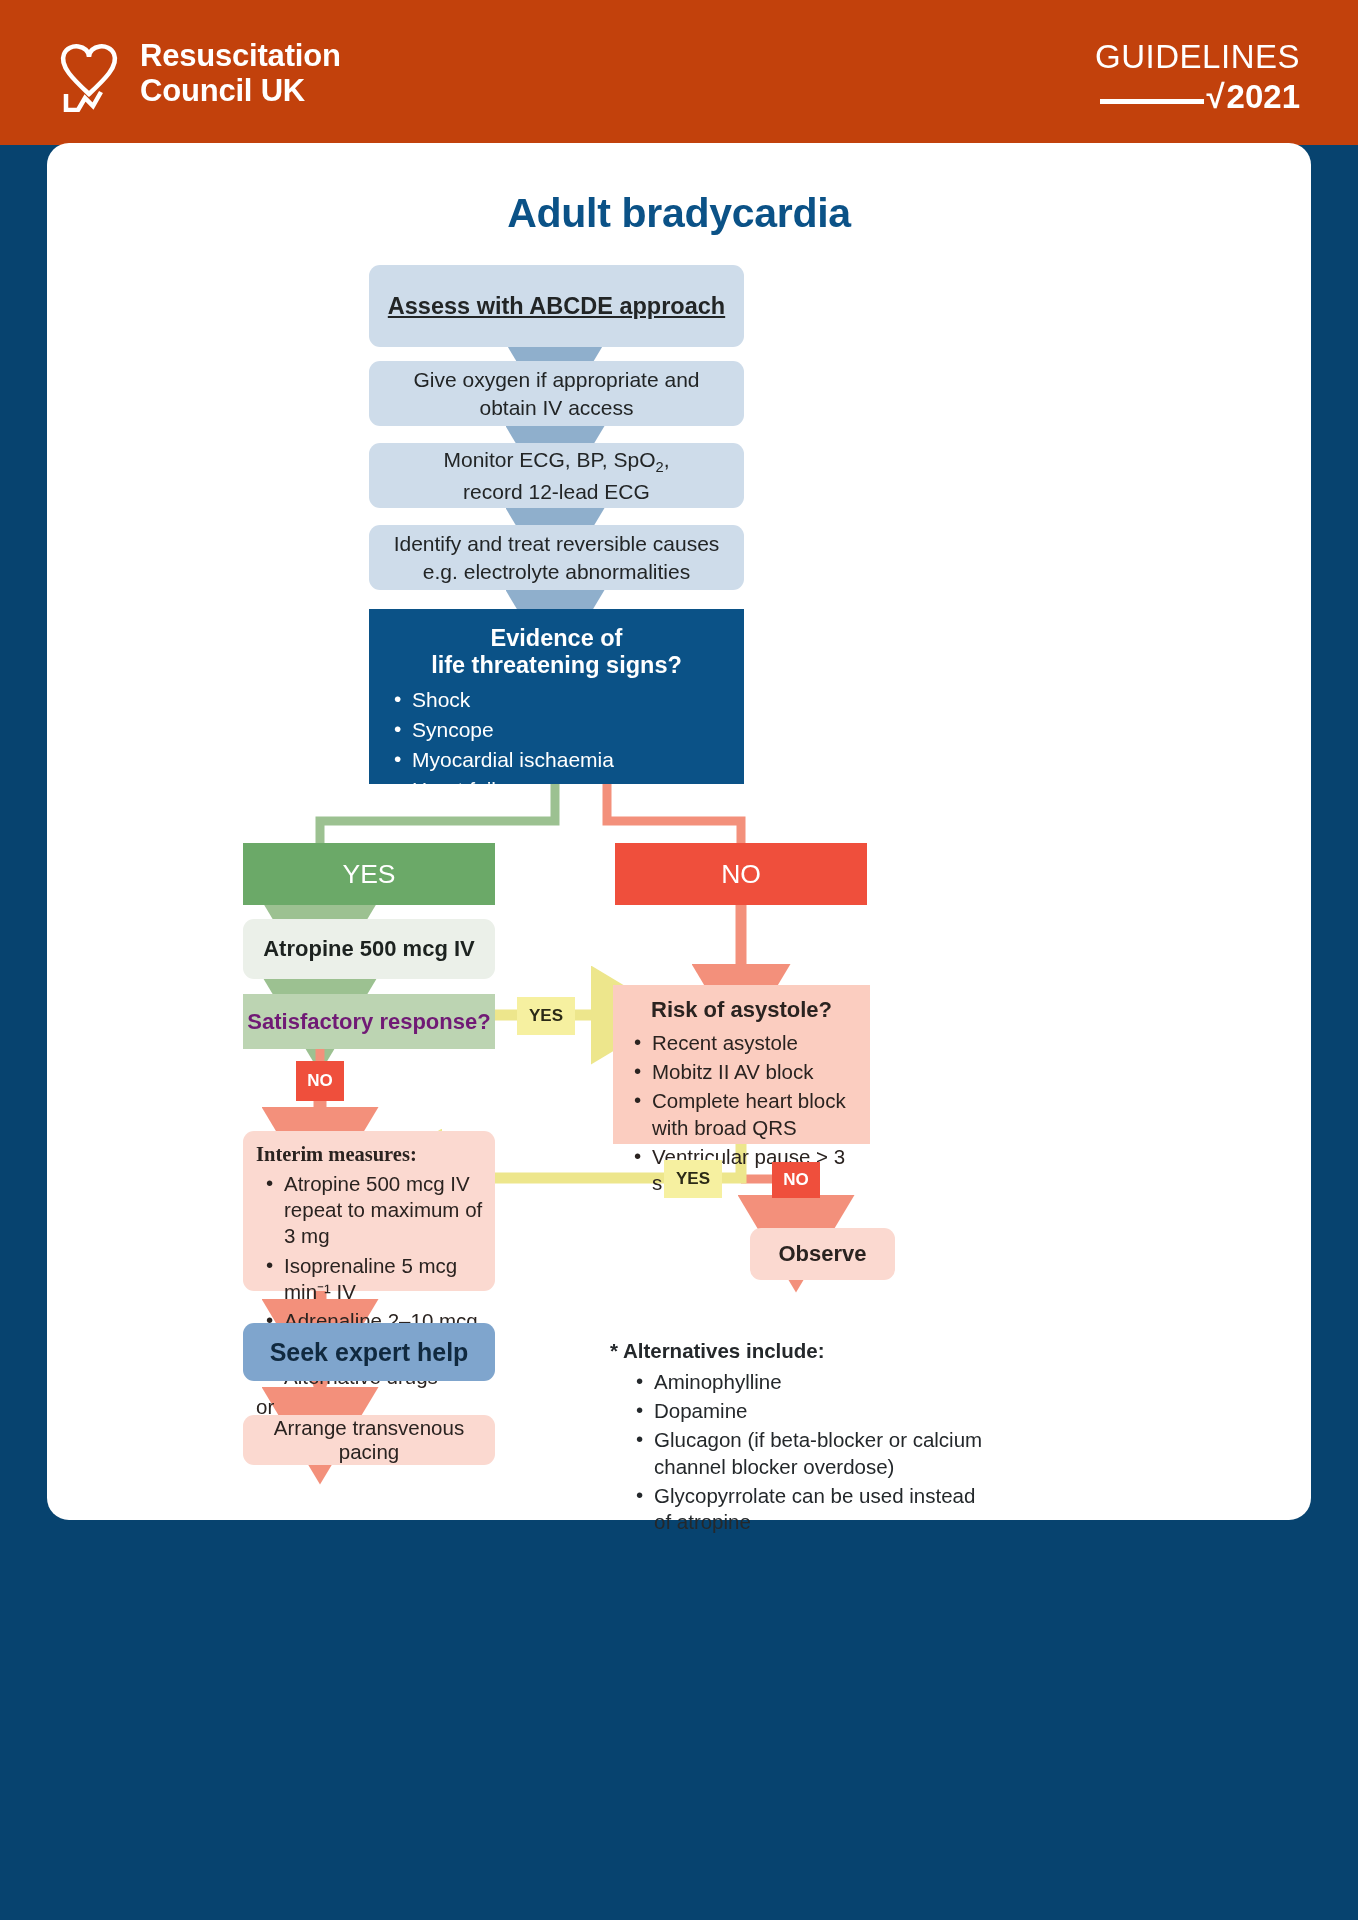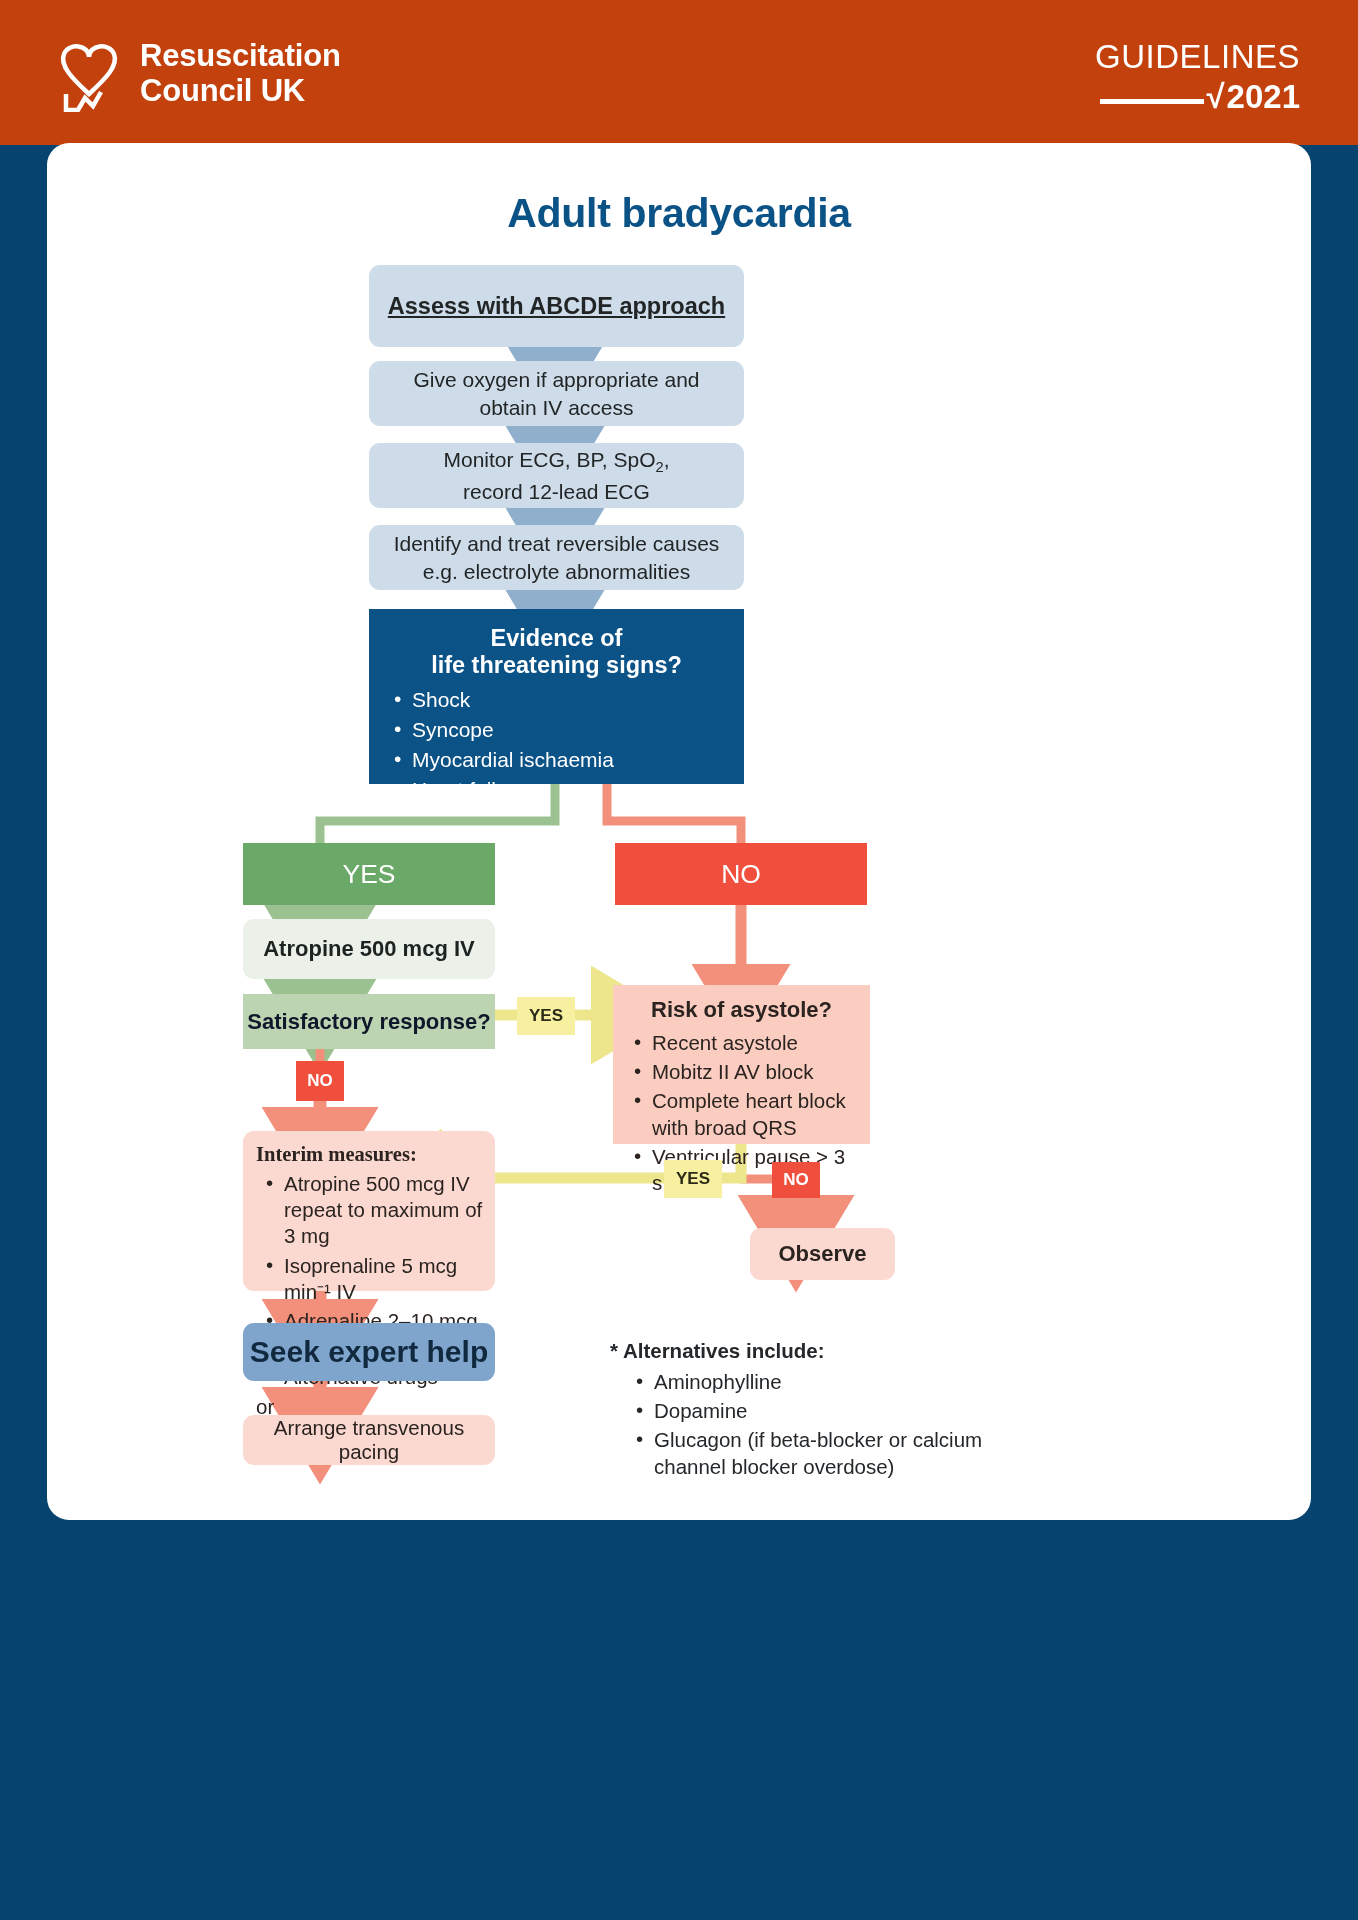--- a/index.html
+++ b/index.html
@@ -34,33 +34,33 @@
     color:#0B5287;font-size:41px;font-weight:700;letter-spacing:-0.3px;
   }
 
   
   .node{position:absolute;box-sizing:border-box;display:flex;flex-direction:column;
         justify-content:center;}
   .ctr{text-align:center;}
   .blue-soft{background:#CEDCEA;border-radius:11px;color:#222526;}
   .navy{background:#0B5287;color:#ffffff;}
   .green-pale{background:#EBF0E9;border-radius:11px;color:#1d2320;}
-  .green-mid{background:#BCD4B2;color:#0f172a;}
+  .green-mid{background:#BCD4B2;color:#701a75;}
   .pink{background:#FBCDC0;color:#2a2320;}
   .pink-soft{background:#FBD9D0;border-radius:11px;color:#2a2320;}
   .steel{background:#7FA5CD;border-radius:11px;color:#10293f;}
   .yes-bar{background:#6BA968;color:#fff;}
   .no-bar{background:#EF4F3C;color:#fff;}
 
   .t-b{font-weight:700;}
   .f20{font-size:20.5px;}
   .f21{font-size:21px;}
   .f22{font-size:22px;}
   .f23{font-size:23.5px;}
-  .f25{font-size:30px;}
+  .f25{font-size:25px;}
   .f26{font-size:26.5px;}
   .lh13{line-height:1.3;}
 
   ul.b{list-style:none;margin:0;padding:0;}
   ul.b li{position:relative;padding-left:21px;margin:0 0 3px 0;line-height:1.28;}
   ul.b li:before{content:"\2022";position:absolute;left:3px;top:-1px;}
 
   .tag{position:absolute;display:flex;align-items:center;justify-content:center;
        font-weight:700;box-sizing:border-box;}
   .tag-no{background:#EF4F3C;color:#fff;font-size:17px;}
@@ -274,17 +274,18 @@
     <div class="node pink-soft ctr" style="left:196px;top:1272px;width:252px;height:50px;">
       <div class="f20">Arrange transvenous pacing</div>
     </div>
 
     <div class="foot" style="left:563px;top:1196px;width:380px;">
       <div class="foot-title">* Alternatives include:</div>
       <ul class="b" style="padding-left:23px;">
         <li>Aminophylline</li>
         <li>Dopamine</li>
         <li>Glucagon (if beta-blocker or calcium channel blocker overdose)</li>
+        <li>Glycopyrrolate can be used instead of atropine</li>
       </ul>
     </div>
 
   </div>
 </div>
 
 </body></html>

